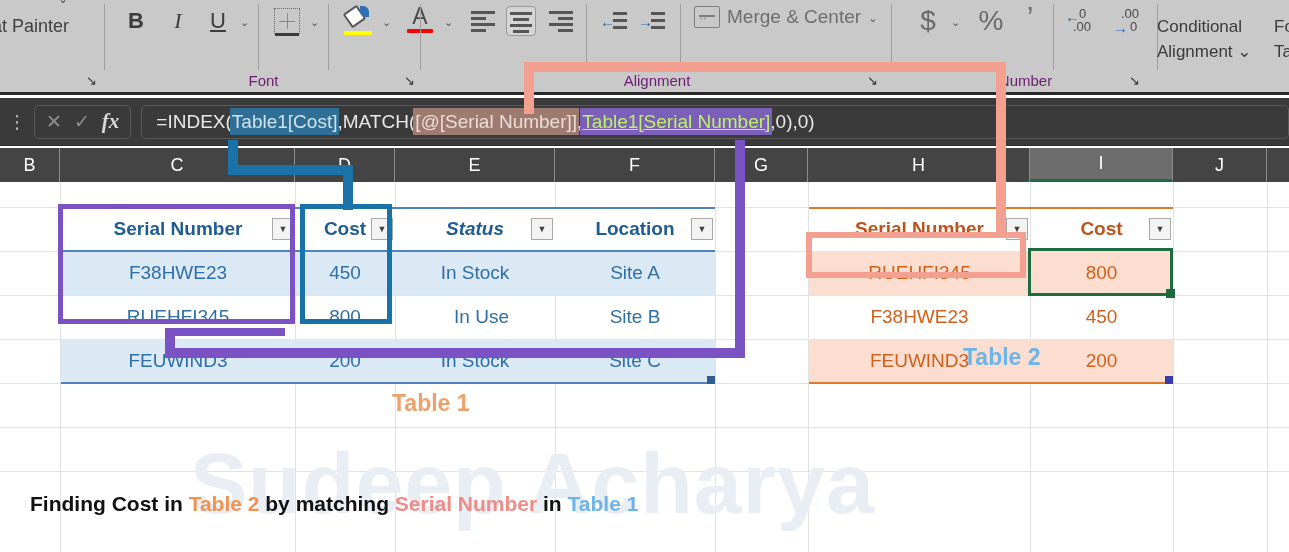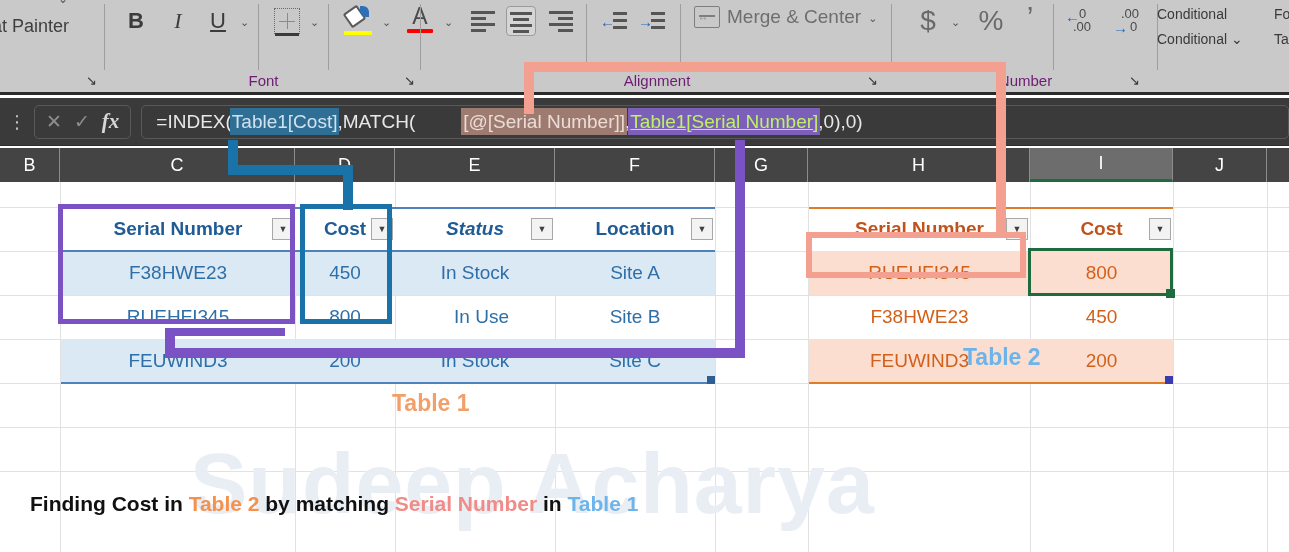--- a/index.html
+++ b/index.html
@@ -45,21 +45,21 @@
   .align-ico i{ position:absolute; left:3px; height:2.5px; background:#555; display:block; }
 
   #mergebtn{ position:absolute; left:232px; top:6px; display:flex; align-items:center; gap:7px; }
   #mergebtn span.lbl{ font-size:19px; color:#6e6e6e; }
 
   
   #g-num{ left:893px; width:265px; }
 
   
   #g-styles{ left:1159px; width:130px; }
-  .sty-txt{ position:absolute; font-size:14px; color:#3a3a3a; line-height:25px; }
+  .sty-txt{ position:absolute; font-size:17px; color:#3a3a3a; line-height:25px;margin-top:12px; }
 
   
   #fbar{
     position:absolute; left:0; top:98px; width:1289px; height:48px;
     background:#3a3a3a; display:flex; align-items:center;
     border-bottom:1px solid #2e2e2e;
   }
   #fbdots{ color:#c8c8c8; font-size:18px; margin-left:8px; letter-spacing:0; }
   #fbicons{
     margin-left:8px; height:34px; border:1px solid #5a5a5a; border-radius:5px;
@@ -71,21 +71,21 @@
     margin-left:10px; flex:1; height:34px; border:1px solid #5a5a5a;
     border-radius:5px; display:flex; align-items:center;
     padding-left:14px; position:relative;
   }
   #formula{
     font-size:19px; color:#e8e8e8; white-space:pre;
     font-family:"Liberation Sans", sans-serif;
   }
   .tok{ padding:1px 0; }
   .tok-blue{ background:#2f6f96; color:#cfe3ef; box-shadow:0 0 0 2px #2f6f96; }
-  .tok-brown{ background:#9d7b70; color:#ecdcd6; box-shadow:0 0 0 2px #9d7b70;margin-left:48px; }
+  .tok-brown{ background:#9d7b70; color:#ecdcd6; box-shadow:0 0 0 2px #9d7b70; }
   .tok-purple{ background:#7b5fb8; color:#bef264; box-shadow:0 0 0 2px #7b5fb8;text-decoration:underline; }
 
   
   #colhdr{
     position:absolute; left:0; top:148px; width:1289px; height:34px;
     background:#444444;
   }
   .ch{
     position:absolute; top:0; height:34px; color:#ffffff; font-size:18px;
     display:flex; align-items:center; justify-content:center;
@@ -256,21 +256,21 @@
       <span style="position:absolute;left:8px;top:-2px;font-size:13px;color:#4a4a4a;">.00</span>
       <span style="position:absolute;left:17px;top:11px;font-size:13px;color:#4a4a4a;">0</span>
     </div>
     <div class="grp-label">Number</div>
     <div class="launcher" style="right:18px;">↘</div>
   </div>
   <div class="rib-sep" style="left:1157px;"></div>
 
   <div class="rib-group" id="g-styles">
     <div class="sty-txt" style="left:-2px;top:2px;">Conditional</div>
-    <div class="sty-txt" style="left:-2px;top:27px;">Conditional ⌄</div>
+    <div class="sty-txt" style="left:-2px;top:27px;">Alignment ⌄</div>
     <div class="sty-txt" style="left:115px;top:2px;">For</div>
     <div class="sty-txt" style="left:115px;top:27px;">Ta</div>
   </div>
 </div>
 
 <div id="fbar">
   <div id="fbdots">⋮</div>
   <div id="fbicons">
     <span>✕</span>
     <span>✓</span>

